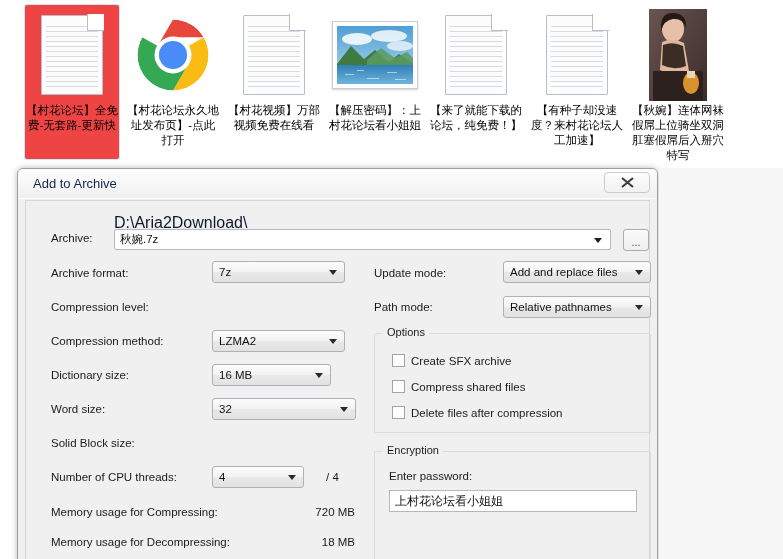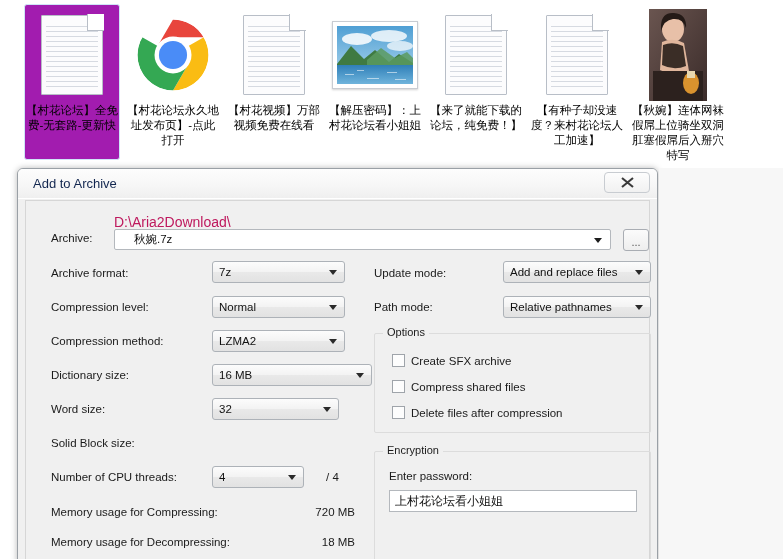--- a/index.html
+++ b/index.html
@@ -21,21 +21,21 @@
   }
   .file-item {
     width: 96px; min-height: 156px;
     display: flex; flex-direction: column; align-items: center;
     padding: 4px 2px 0 2px;
     margin-right: 5px;
     border: 1px solid transparent;
     border-radius: 3px;
   }
   .file-item.selected {
-    background: #a21caf;
+    background: #ef4444;
     border: 1px solid #cfe5f7;
   }
   .thumb-wrap {
     width: 90px; height: 92px;
     display: flex; align-items: center; justify-content: center;
   }
   .file-label {
     margin-top: 2px;
     font-size: 11.5px;
     line-height: 15px;
@@ -152,21 +152,21 @@
   }
   .editcombo {
     position: absolute;
     height: 21px;
     background: #ffffff;
     border: 1px solid #b4b8bd;
     border-radius: 2px;
     font-size: 11.5px;
     color: #111;
     display: flex; align-items: center;
-    padding-left: 19px;
+    padding-left: 5px;
     overflow: hidden;
     white-space: nowrap;
   }
   .editcombo .arrow {
     position: absolute; right: 8px; top: 50%;
     margin-top: -2px;
     width: 0; height: 0;
     border-left: 4.5px solid transparent;
     border-right: 4.5px solid transparent;
     border-top: 5px solid #1d1d1d;
@@ -216,22 +216,22 @@
   }
   .cbox {
     width: 13px; height: 13px;
     background: #fdfdfd;
     border: 1px solid #9fa4aa;
     margin-right: 6px;
     flex: 0 0 auto;
   }
   .path-top {
     position: absolute;
-    font-size: 14px;
-    color: #be185d;
+    font-size: 16px;
+    color: #0f172a;
     white-space: nowrap;
   }
   .scroll-edge {
     position: absolute;
     background: #f7f7f7;
   }
 </style>
 </head>
 <body>
 
@@ -381,39 +381,35 @@
       </div>
       <div class="browse-btn" style="left:597px; top:28px;">...</div>
 
       <div class="lbl" style="left:25px; top:66px;">Archive format:</div>
       <div class="combo" style="left:186px; top:60px; width:133px;">
         <span>7z</span>
         <span class="arrow"></span>
       </div>
 
       <div class="lbl" style="left:25px; top:100px;">Compression level:</div>
-      <div class="combo" style="left:186px; top:95px; width:133px;">
-        <span>Normal</span>
-        <span class="arrow"></span>
-      </div>
 
       <div class="lbl" style="left:25px; top:134px;">Compression method:</div>
       <div class="combo" style="left:186px; top:129px; width:133px;">
         <span>LZMA2</span>
         <span class="arrow"></span>
       </div>
 
       <div class="lbl" style="left:25px; top:168px;">Dictionary size:</div>
-      <div class="combo" style="left:186px; top:163px; width:160px;">
+      <div class="combo" style="left:186px; top:163px; width:119px;">
         <span>16 MB</span>
         <span class="arrow"></span>
       </div>
 
       <div class="lbl" style="left:25px; top:202px;">Word size:</div>
-      <div class="combo" style="left:186px; top:197px; width:127px;">
+      <div class="combo" style="left:186px; top:197px; width:144px;">
         <span>32</span>
         <span class="arrow"></span>
       </div>
 
       <div class="lbl" style="left:25px; top:236px;">Solid Block size:</div>
 
       <div class="lbl" style="left:25px; top:270px;">Number of CPU threads:</div>
       <div class="combo" style="left:186px; top:265px; width:92px;">
         <span>4</span>
         <span class="arrow"></span>

